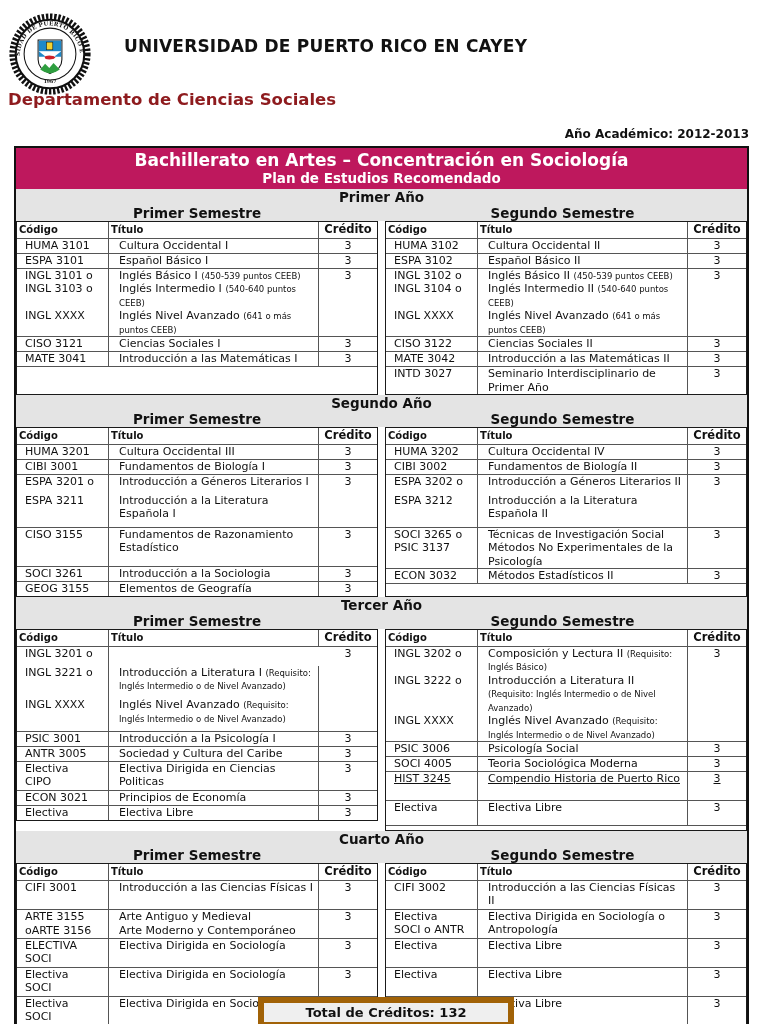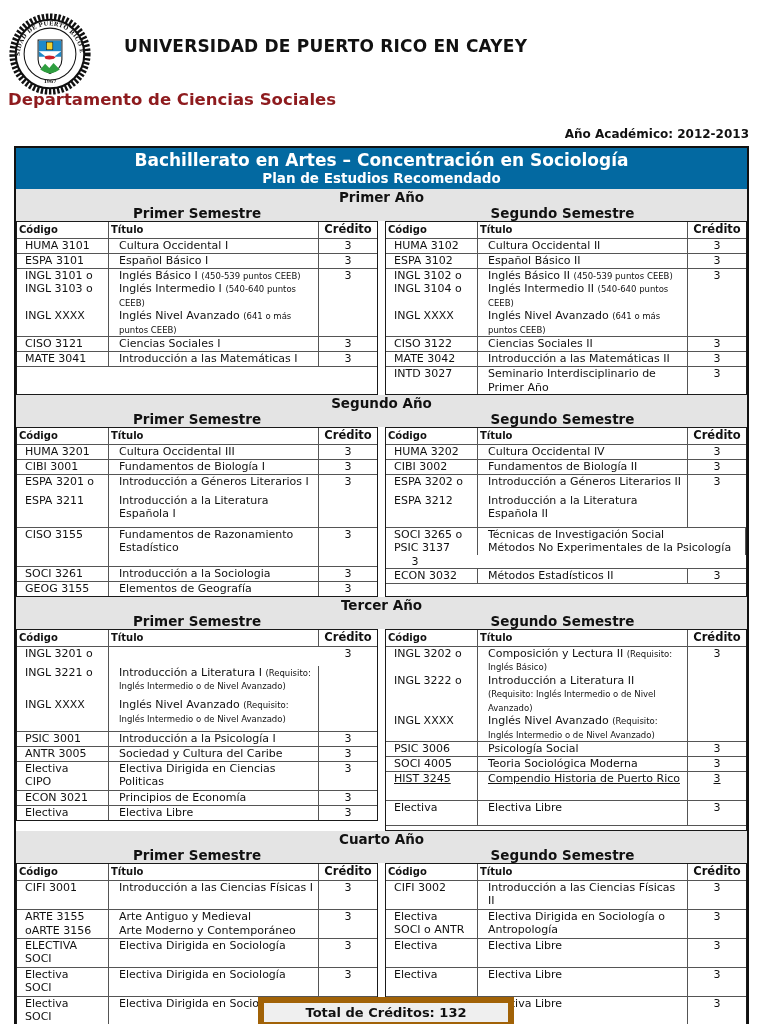--- a/index.html
+++ b/index.html
@@ -8,21 +8,21 @@
     font-family:"DejaVu Sans","Liberation Sans",sans-serif;
     color:#111;-webkit-font-smoothing:antialiased;
   }
   
   .seal{position:absolute;left:8px;top:12px;width:84px;height:84px;}
   .university{position:absolute;left:124px;top:36px;font-size:17px;font-weight:bold;letter-spacing:.2px;color:#111;}
   .department{position:absolute;left:8px;top:90px;font-size:16.5px;font-weight:bold;color:#8E1B1E;}
   .acadyear{position:absolute;right:14px;top:127px;font-size:12px;font-weight:bold;color:#111;}
   
   .plan{position:absolute;left:14px;top:146px;width:731px;border:2px solid #111;background:#fff;}
-  .banner{background:#0369a1;color:#fff;text-align:center;padding:2px 0 3px;}
+  .banner{background:#be185d;color:#fff;text-align:center;padding:2px 0 3px;}
   .banner .t1{font-size:17px;font-weight:bold;line-height:20px;}
   .banner .t2{font-size:13.5px;font-weight:bold;line-height:16px;}
   .year-band{background:#E4E4E4;}
   .year-label{text-align:center;font-size:13.5px;font-weight:bold;line-height:16px;height:16px;}
   .sem-row{display:flex;height:16px;}
   .sem-row div{font-size:13.5px;font-weight:bold;line-height:16px;text-align:center;}
   .sem-row .l{width:362px;}
   .sem-row .r{flex:1;}
   .tables{display:flex;align-items:flex-start;}
   .gap{width:7px;}
@@ -315,21 +315,21 @@
                 </div>
                 <div class="opt">
                   <div class="cell-code">
                     <div>ESPA 3212</div>
                   </div>
                   <div class="cell-title"><span>Introducción a la Literatura Española II</span></div>
                 </div>
               </div>
               <div class="cell-credit">3</div>
             </div>
-            <div class="row" style="min-height: 40px; flex-direction: column;">
+            <div class="row" style="min-height: 40px;">
               <div class="opts">
                 <div class="opt">
                   <div class="cell-code">
                     <div>SOCI 3265 o</div>
                   </div>
                   <div class="cell-title"><span>Técnicas de Investigación Social</span></div>
                 </div>
                 <div class="opt">
                   <div class="cell-code">
                     <div>PSIC 3137</div>

